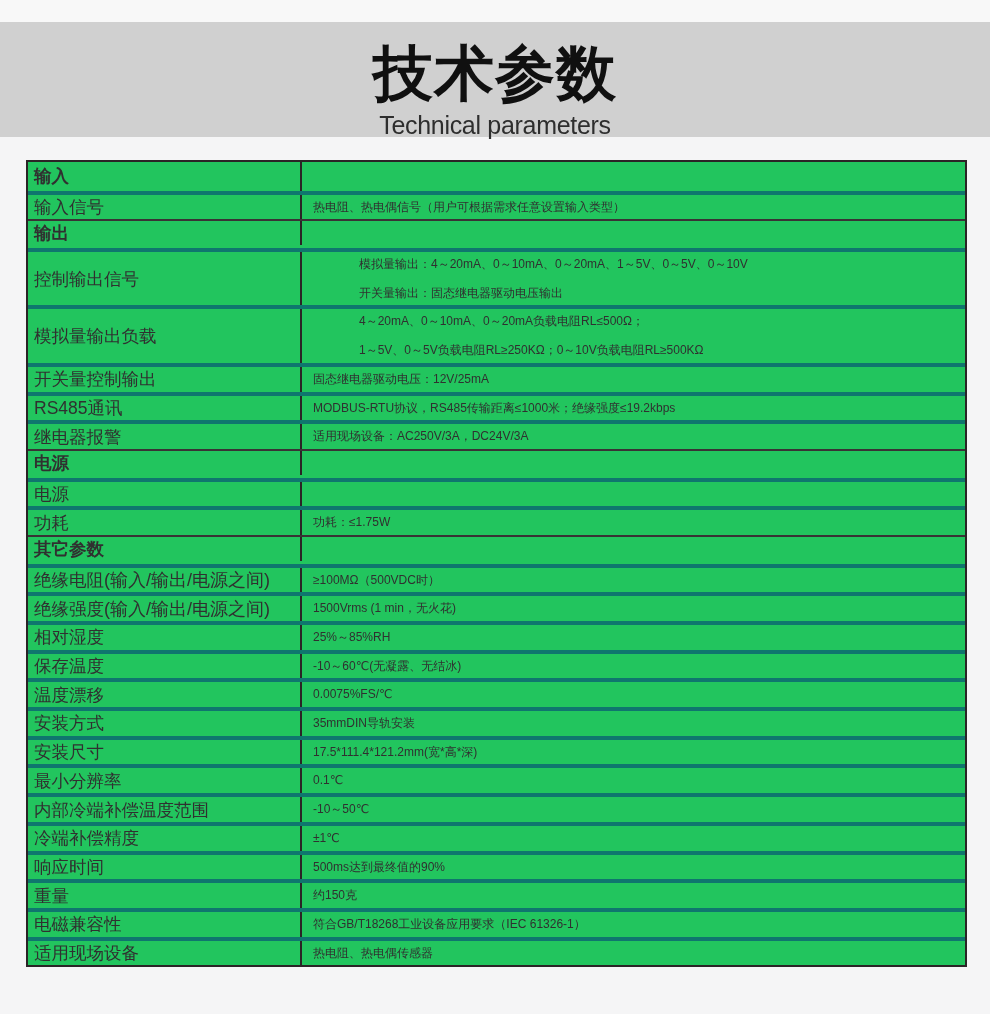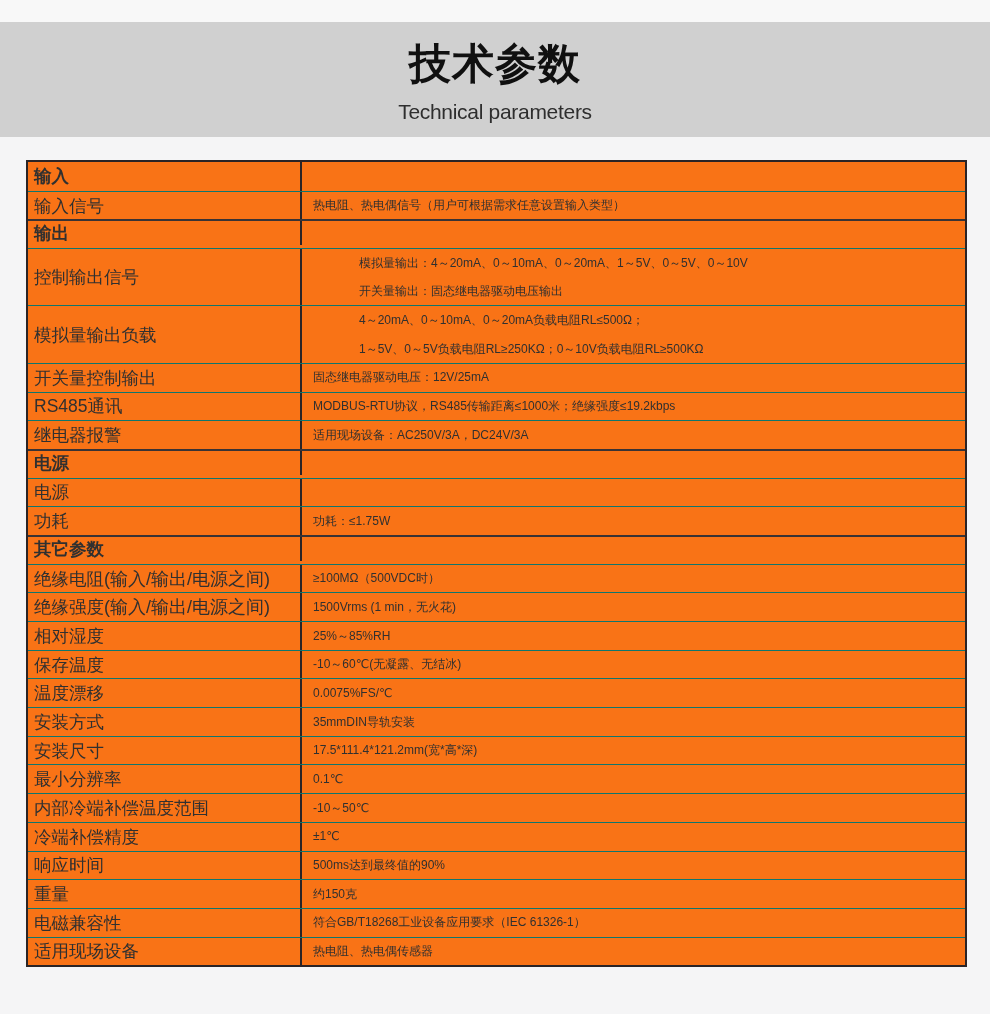--- a/index.html
+++ b/index.html
@@ -9,32 +9,32 @@
     font-family:"Liberation Sans","DejaVu Sans",sans-serif;
     position:relative; overflow:hidden;
     color:#303030;
   }
   .top-strip { position:absolute; left:0; top:0; width:990px; height:22px; background:#f8f8f8; }
   .band {
     position:absolute; left:0; top:22px; width:990px; height:115px;
     background:#d0d0d0; text-align:center; box-sizing:border-box; padding-top:20px;
   }
   .band .title {
-    font-size:42px; font-weight:bold; color:#101010; line-height:1.05; letter-spacing:1px;
+    font-size:60px; font-weight:bold; color:#101010; line-height:1.05; letter-spacing:1px;
   }
   .band .subtitle {
-    font-size:21px; color:#2e2e2e; line-height:24px; margin-top:14px; letter-spacing:-0.3px;
+    font-size:25px; color:#2e2e2e; line-height:24px; margin-top:8px; letter-spacing:-0.3px;
   }
   .spec-table {
     position:absolute; left:26px; top:160px; width:941px;
-    border:2px solid #2b2426; background:#f97316; box-sizing:border-box;
+    border:2px solid #2b2426; background:#22c55e; box-sizing:border-box;
   }
   .t-row {
     display:flex; box-sizing:border-box;
-    height:28.7px; border-top:1px solid #0f766e;
+    height:28.7px; border-top:4px solid #0f766e;
   }
   .t-row.first { border-top:none; }
   .t-row.section-start { border-top:2px solid #393335;flex-direction:column; }
   .t-row.double { height:57.4px;gap:46px; }
   .cell-label {
     width:274px; box-sizing:border-box; padding-left:6px;
     border-right:2px solid #2b2426;
     display:flex; align-items:center;
     font-size:17.5px; white-space:nowrap; overflow:hidden;
   }

